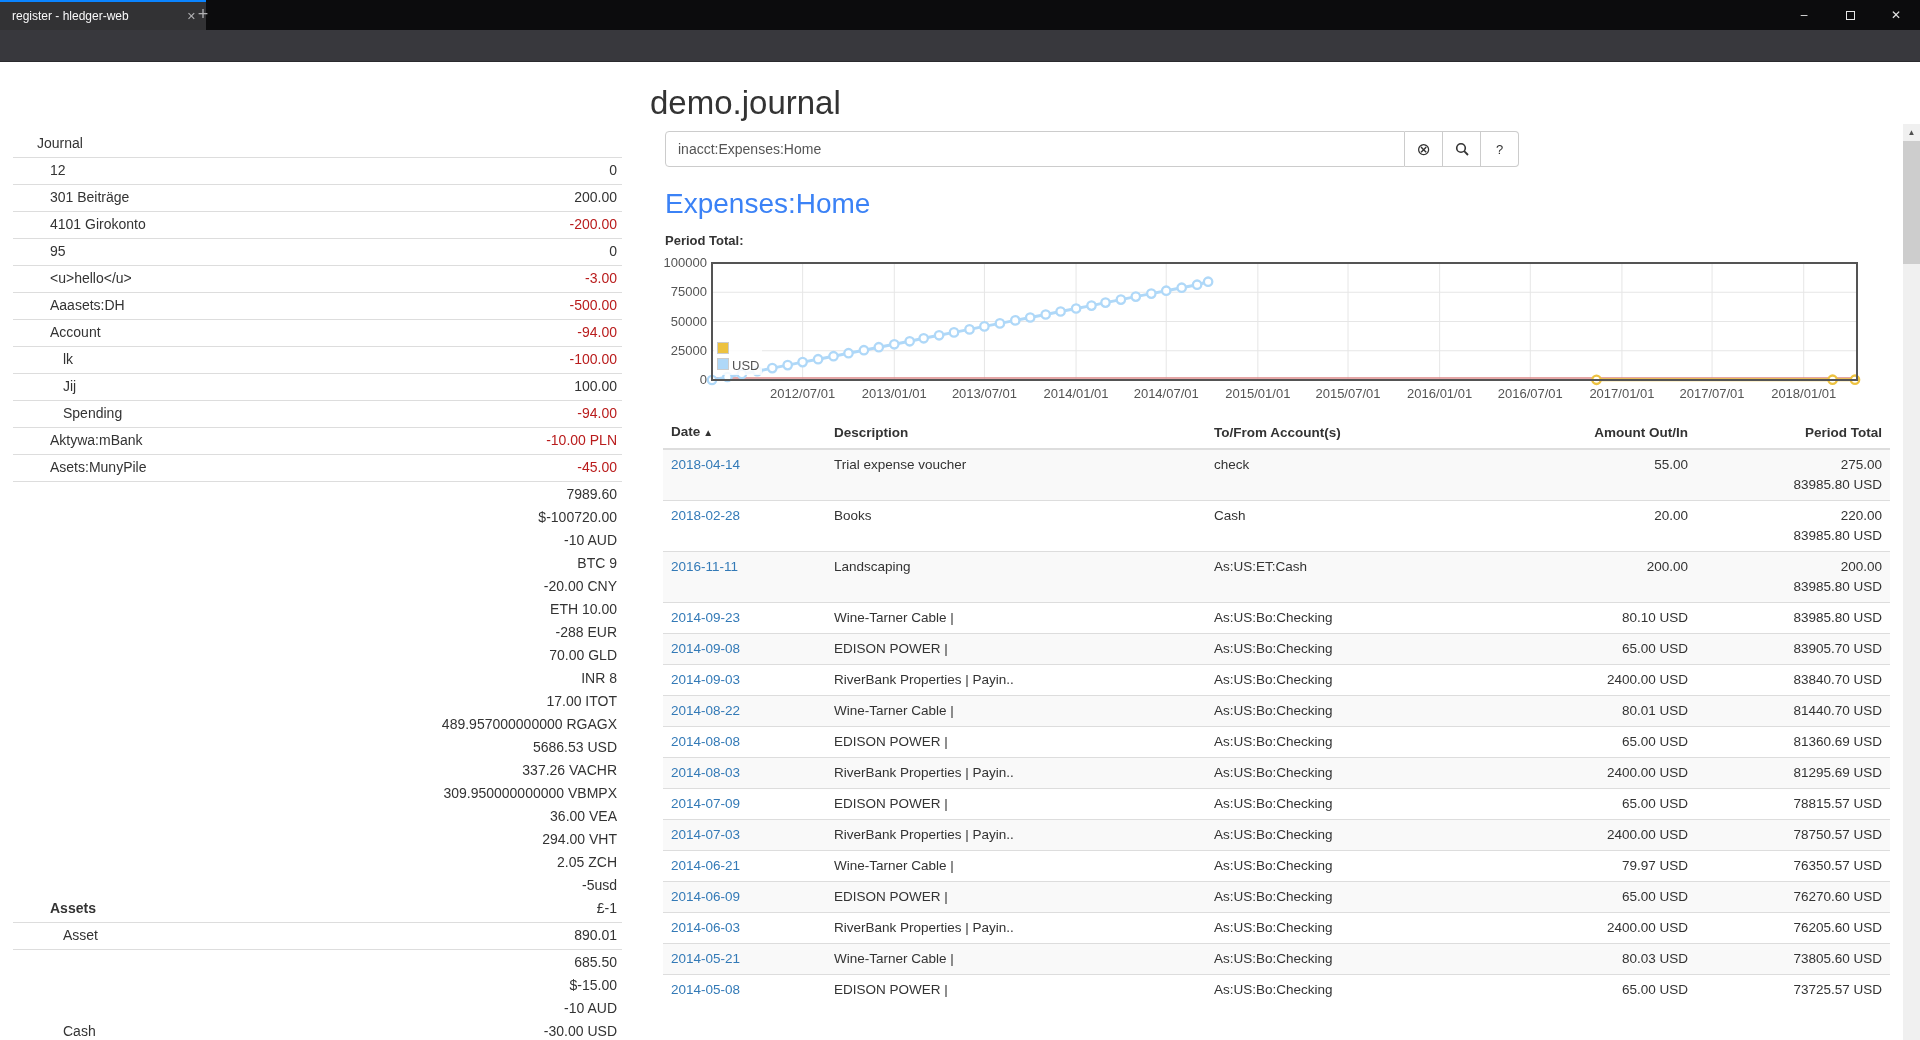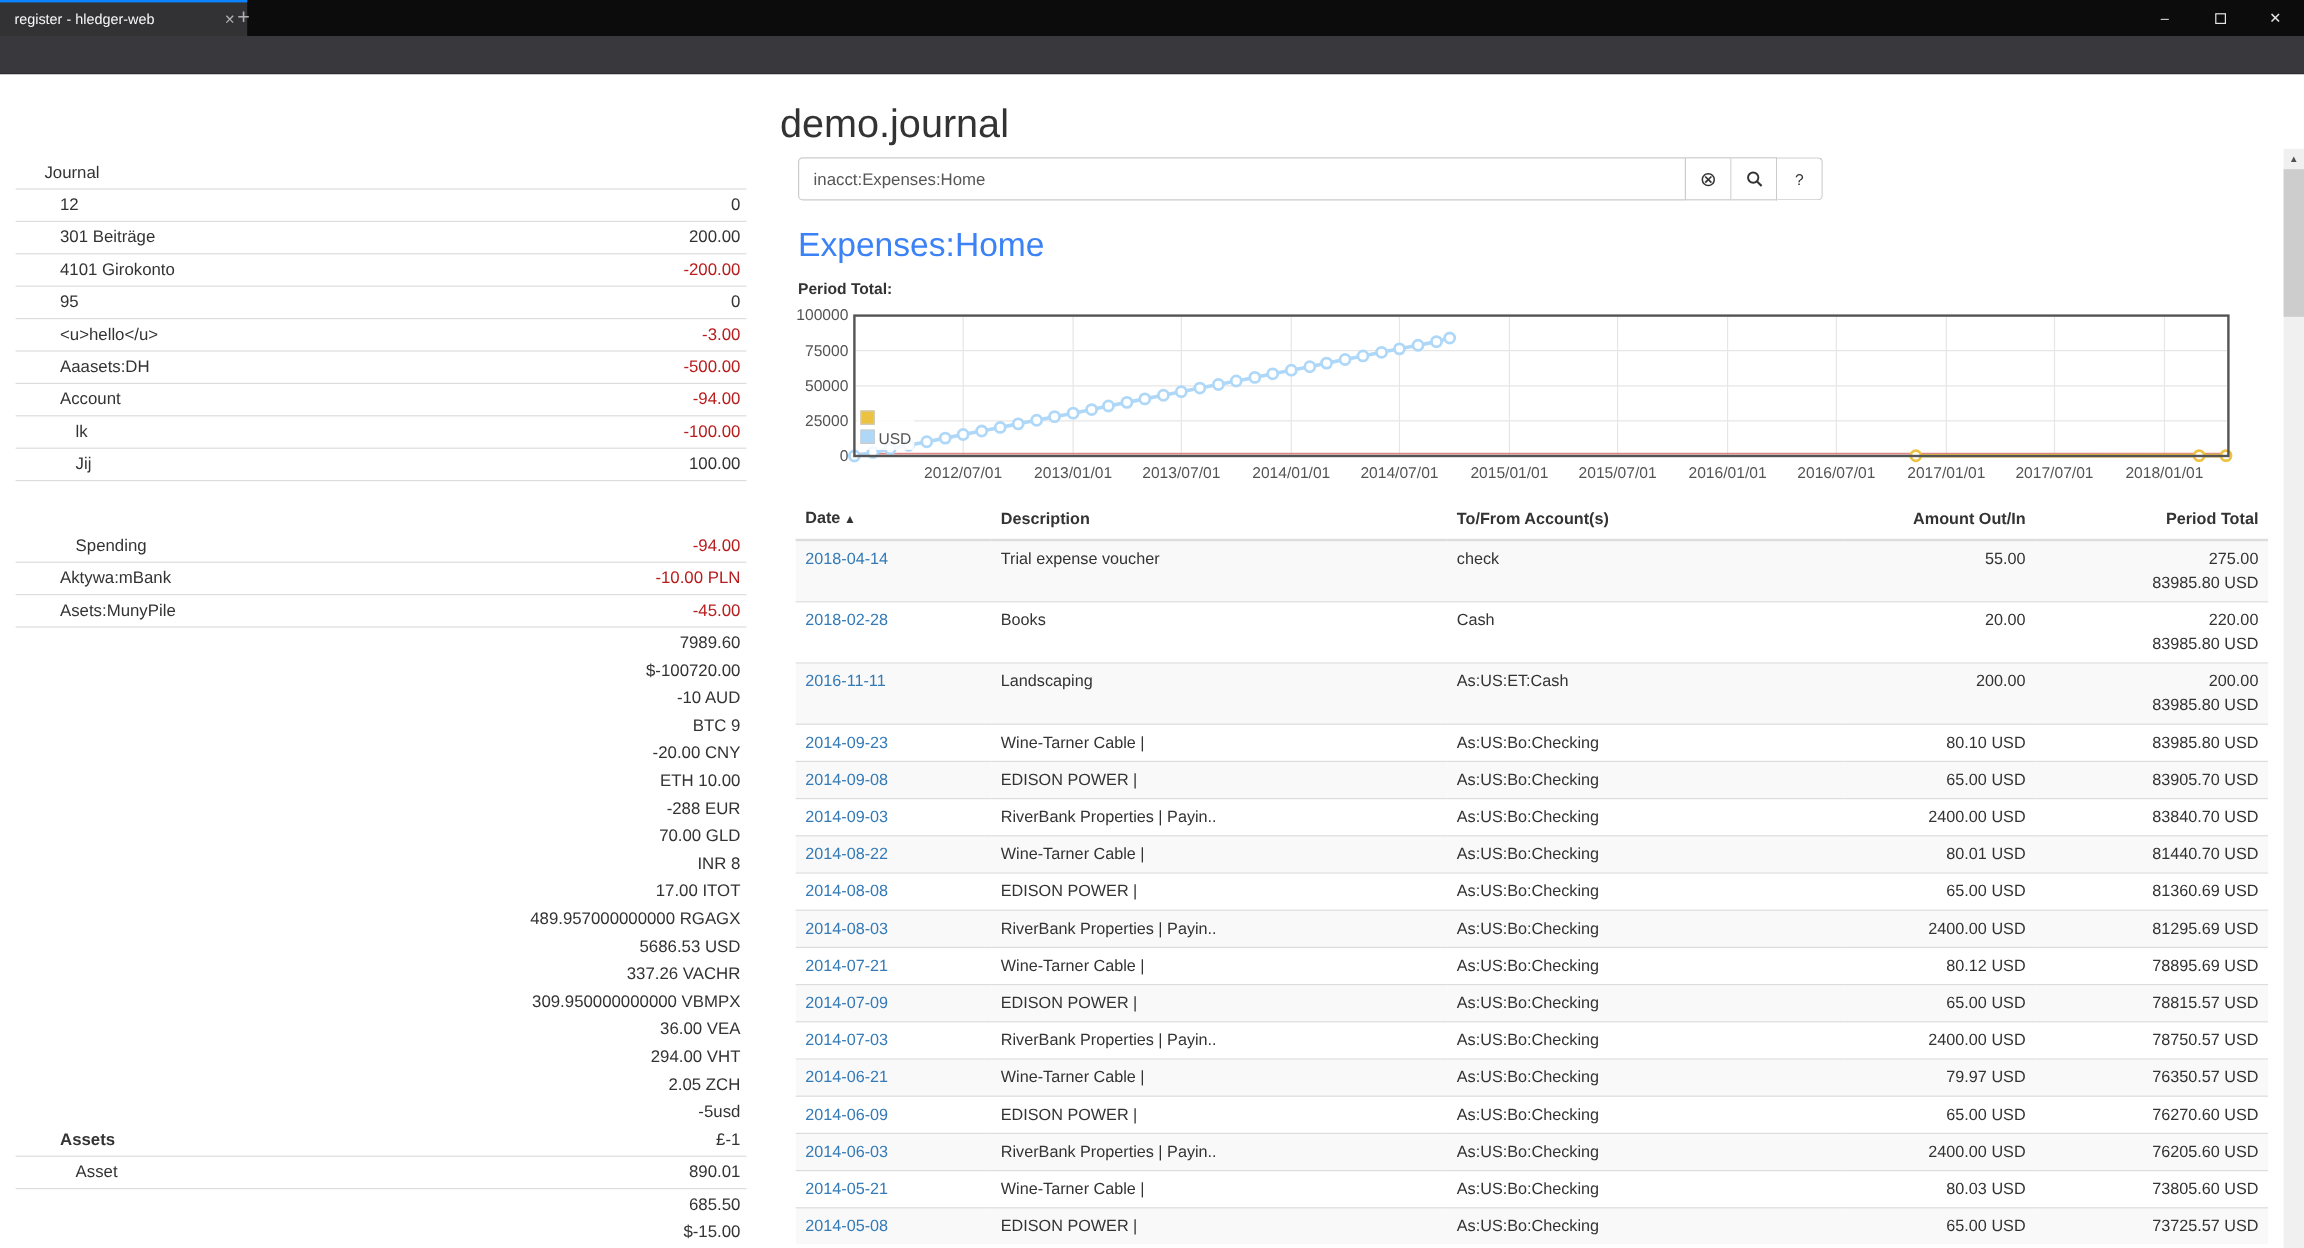--- a/index.html
+++ b/index.html
@@ -217,21 +217,21 @@
           <div class="neg">-100.00</div>
         </div>
       </div>
       <div class="srow">
         <a class="acct" href="#" style="padding-left: 50px;">Jij</a>
         <div class="amts">
           <div>100.00</div>
         </div>
       </div>
       <div class="srow">
-        <a class="acct" href="#" style="padding-left: 50px; margin-top: 41px;">Spending</a>
+        <a class="acct" href="#" style="padding-left: 50px;">Spending</a>
         <div class="amts">
           <div class="neg">-94.00</div>
         </div>
       </div>
       <div class="srow">
         <a class="acct" href="#" style="padding-left: 37px;">Aktywa:mBank</a>
         <div class="amts">
           <div class="neg">-10.00 PLN</div>
         </div>
       </div>
@@ -482,29 +482,20 @@
         <tr>
           <td><a href="#">2014-08-03</a></td>
           <td>RiverBank Properties | Payin..</td>
           <td>As:US:Bo:Checking</td>
           <td class="r">2400.00 USD</td>
           <td class="r">
             <div>81295.69 USD</div>
           </td>
         </tr>
         <tr>
-          <td><a href="#">2014-07-21</a></td>
-          <td>Wine-Tarner Cable |</td>
-          <td>As:US:Bo:Checking</td>
-          <td class="r">80.12 USD</td>
-          <td class="r">
-            <div>78895.69 USD</div>
-          </td>
-        </tr>
-        <tr>
           <td><a href="#">2014-07-09</a></td>
           <td>EDISON POWER |</td>
           <td>As:US:Bo:Checking</td>
           <td class="r">65.00 USD</td>
           <td class="r">
             <div>78815.57 USD</div>
           </td>
         </tr>
         <tr>
           <td><a href="#">2014-07-03</a></td>

